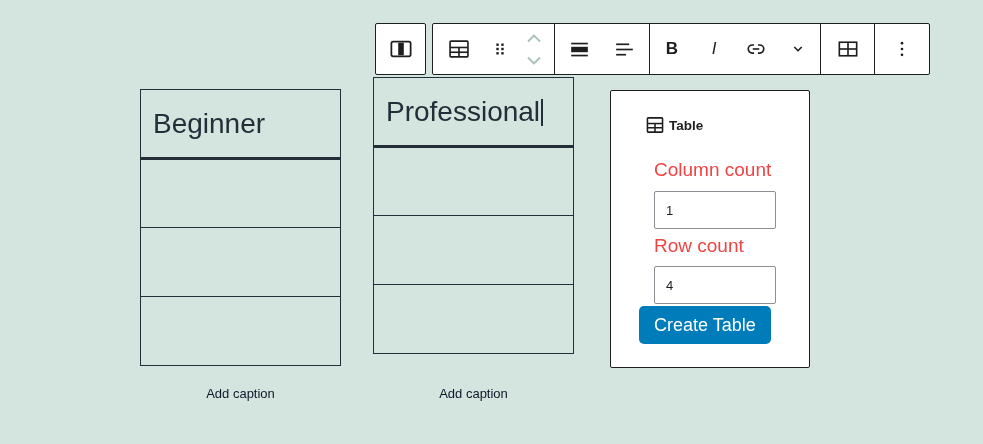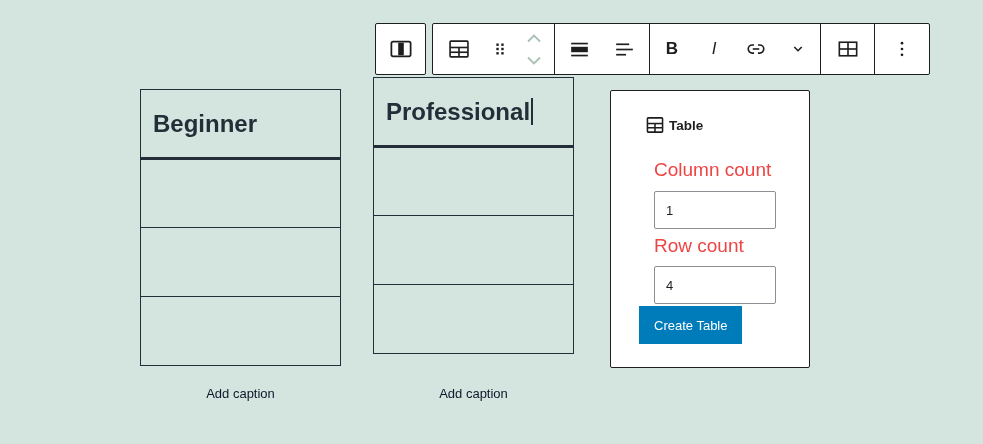--- a/index.html
+++ b/index.html
@@ -31,21 +31,21 @@
     color:#1e1e1e;
   }
   .tb-btn.narrow { width:28px; }
   .bold-glyph { font-size:17px; font-weight:700; color:#1e1e1e; }
   .italic-glyph { font-size:17px; font-style:italic; color:#1e1e1e; }
 
   
   .wp-table { position:absolute; border-collapse:collapse; table-layout:fixed; width:201px; }
   .wp-table td {
     border:1.5px solid #232e39; height:69px; padding:0 12px;
-    font-size:24px; color:#232e39; vertical-align:middle;font-weight:bold;
+    font-size:28px; color:#232e39; vertical-align:middle;
   }
   .wp-table tr.header-row td { border-bottom-width:3px; }
   .t-beginner { left:140px; top:89px; }
   .t-professional { left:373px; top:77px; }
   .caret {
     display:inline-block; width:2px; height:27px; background:#232e39;
     vertical-align:-5px; margin-left:1px; animation:blink 1.06s steps(1) infinite;
   }
   @keyframes blink { 50% { opacity:0; } }
 
@@ -71,22 +71,22 @@
   .num-input {
     position:absolute; left:43px; width:122px; height:38px;
     border:1px solid #8c8f94; border-radius:2px; background:#fff;
     font-family:"Liberation Sans", sans-serif; font-size:13px; color:#1e1e1e;
     padding:0 0 0 11px; outline:none;
   }
   .inp-col { top:100px; }
   .inp-row { top:175px; }
   .create-btn {
     position:absolute; left:28px; top:215px; height:38px; padding:0 15px;
-    background:#007cba; color:#ffffff; border:none; border-radius:0;
-    font-family:"Liberation Sans", sans-serif; font-size:13px; cursor:pointer;
+    background:#007cba; color:#ffffff; border:none; border-radius:5px;
+    font-family:"Liberation Sans", sans-serif; font-size:18px; cursor:pointer;
   }
 
   svg { display:block; }
 </style>
 </head>
 <body>
 
 <div class="stage">
 
   <div class="tb-seg tb-parent">

